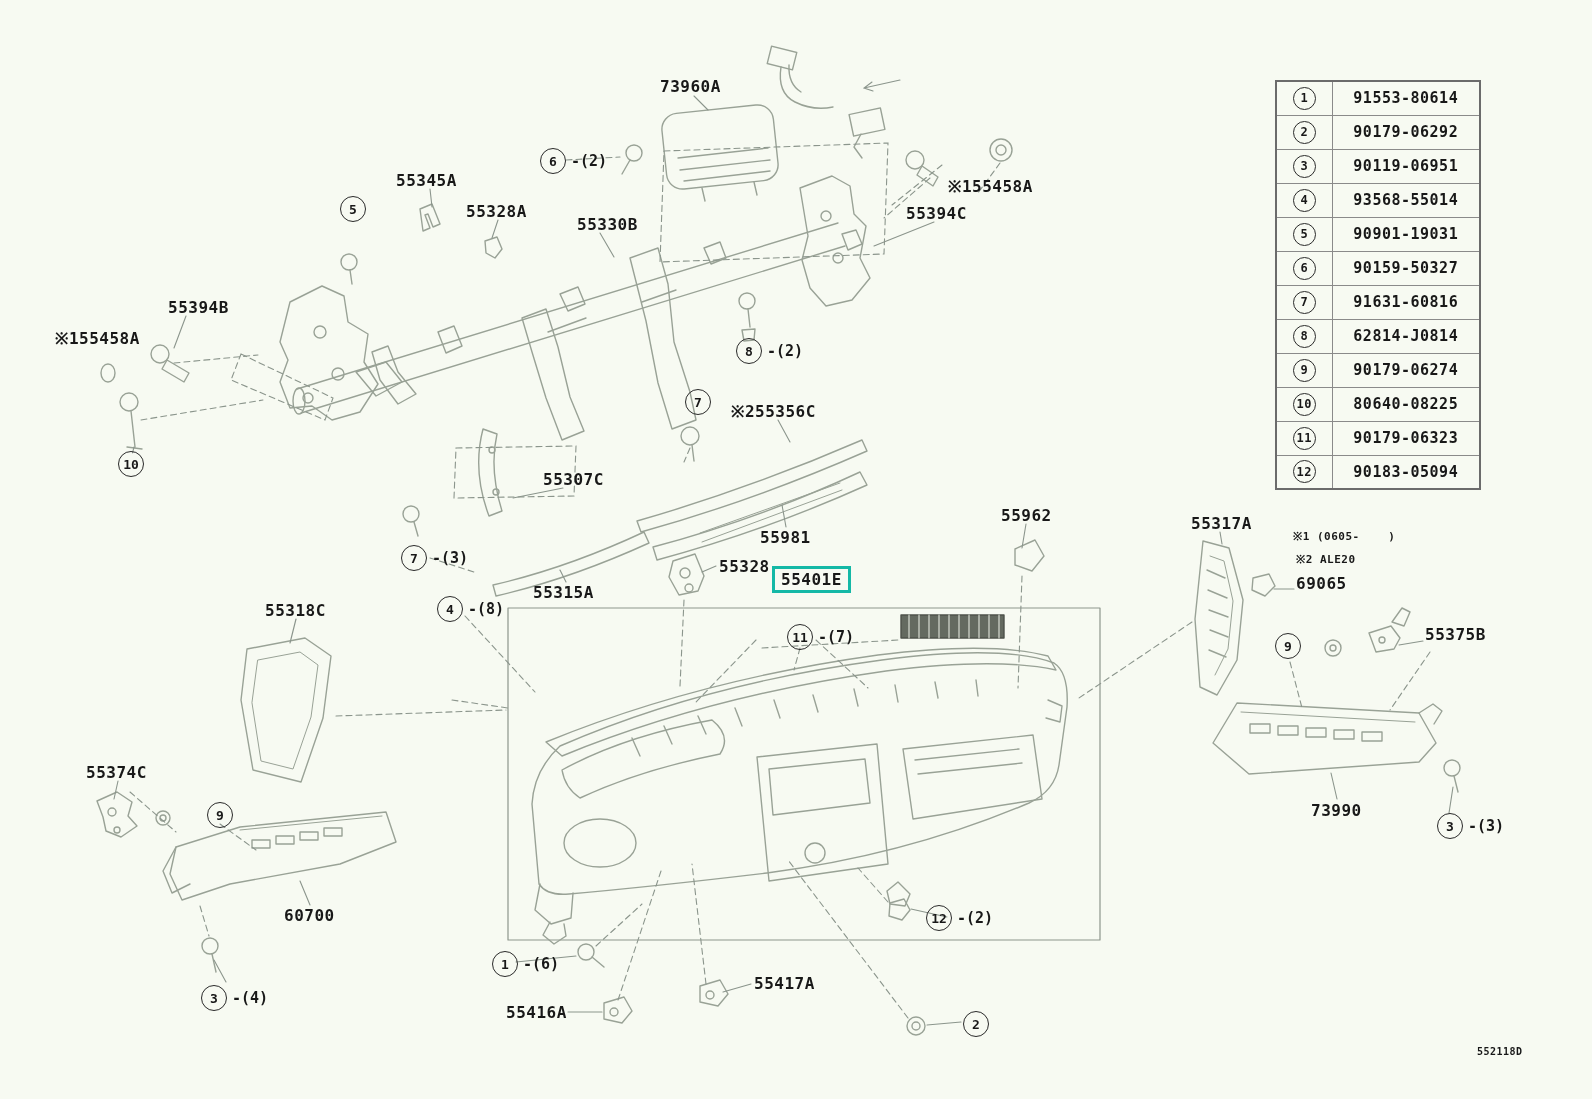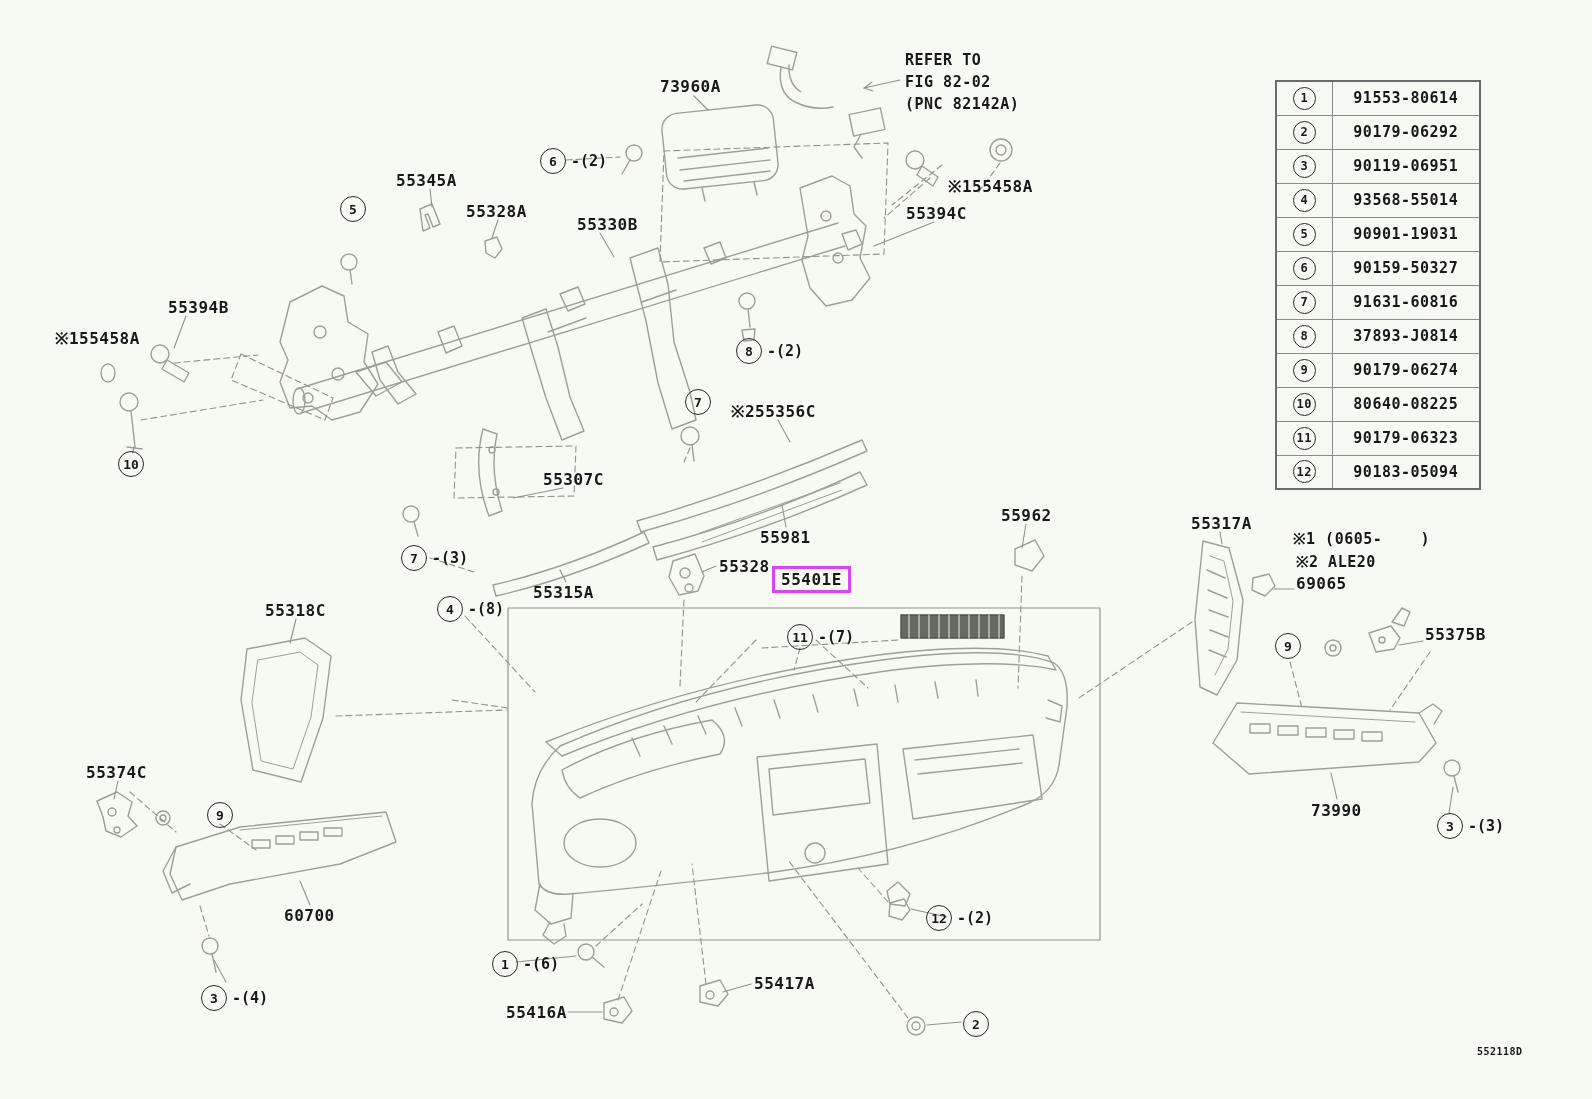--- a/index.html
+++ b/index.html
@@ -13,21 +13,21 @@
     overflow: hidden;
   }
   svg.art { position:absolute; left:0; top:0; }
   .lbl {
     position:absolute;
     font-size:16px; font-weight:bold; letter-spacing:.5px;
     white-space:pre; line-height:1.1;
   }
   .hl {
     position:absolute;
-    border:3px solid #d946ef;
+    border:3px solid #14b8a6;
     padding:1px 6px;
     font-size:16px; font-weight:bold; letter-spacing:.5px;
   }
   .callout {
     position:absolute;
     display:flex; align-items:center; gap:5px;
     font-size:15px; font-weight:bold; white-space:pre;
   }
   .callout .circ {
     display:inline-flex; align-items:center; justify-content:center;
@@ -50,21 +50,21 @@
   table.parts-table td.no { width:56px; }
   table.parts-table td.pn { width:148px; }
   table.parts-table .circ {
     display:inline-flex; align-items:center; justify-content:center;
     width:23px; height:23px;
     border:1.4px solid #2a2a2a; border-radius:50%;
     font-size:12px;
   }
   .note {
     position:absolute;
-    font-size:15px; font-weight:bold; white-space:pre; letter-spacing:.5px;
+    font-size:11px; font-weight:bold; white-space:pre; letter-spacing:.5px;
   }
   .refer {
     position:absolute; left:905px; top:50px;
     font-size:15px; font-weight:bold; white-space:pre; line-height:1.45;
     letter-spacing:.5px;
   }
   .footer-code {
     position:absolute; left:1477px; top:1046px;
     font-size:10px; font-weight:bold; letter-spacing:.5px;
   }
@@ -323,23 +323,20 @@
   <div class="lbl" style="left:265px;top:602px">55318C</div>
   <div class="lbl" style="left:1425px;top:626px">55375B</div>
   <div class="lbl" style="left:86px;top:764px">55374C</div>
   <div class="lbl" style="left:284px;top:907px">60700</div>
   <div class="lbl" style="left:1311px;top:802px">73990</div>
   <div class="lbl" style="left:506px;top:1004px">55416A</div>
   <div class="lbl" style="left:754px;top:975px">55417A</div>
 
   <div class="hl" style="left:772px;top:566px">55401E</div>
 
-  <div class="refer">REFER TO
-FIG 82-02
-(PNC 82142A)</div>
 
   <div class="callout" style="left:540px;top:148px"><span class="circ">6</span><span>-(2)</span></div>
   <div class="callout" style="left:340px;top:196px"><span class="circ">5</span><span></span></div>
   <div class="callout" style="left:736px;top:338px"><span class="circ">8</span><span>-(2)</span></div>
   <div class="callout" style="left:685px;top:389px"><span class="circ">7</span><span></span></div>
   <div class="callout" style="left:118px;top:451px"><span class="circ">10</span><span></span></div>
   <div class="callout" style="left:401px;top:545px"><span class="circ">7</span><span>-(3)</span></div>
   <div class="callout" style="left:437px;top:596px"><span class="circ">4</span><span>-(8)</span></div>
   <div class="callout" style="left:787px;top:624px"><span class="circ">11</span><span>-(7)</span></div>
   <div class="callout" style="left:1275px;top:633px"><span class="circ">9</span><span></span></div>
@@ -375,21 +372,21 @@
       <tr>
           <td class="no"><span class="circ">6</span></td>
           <td class="pn">90159-50327</td>
         </tr>
       <tr>
           <td class="no"><span class="circ">7</span></td>
           <td class="pn">91631-60816</td>
         </tr>
       <tr>
           <td class="no"><span class="circ">8</span></td>
-          <td class="pn">37893-J0814</td>
+          <td class="pn">62814-J0814</td>
         </tr>
       <tr>
           <td class="no"><span class="circ">9</span></td>
           <td class="pn">90179-06274</td>
         </tr>
       <tr>
           <td class="no"><span class="circ">10</span></td>
           <td class="pn">80640-08225</td>
         </tr>
       <tr>

